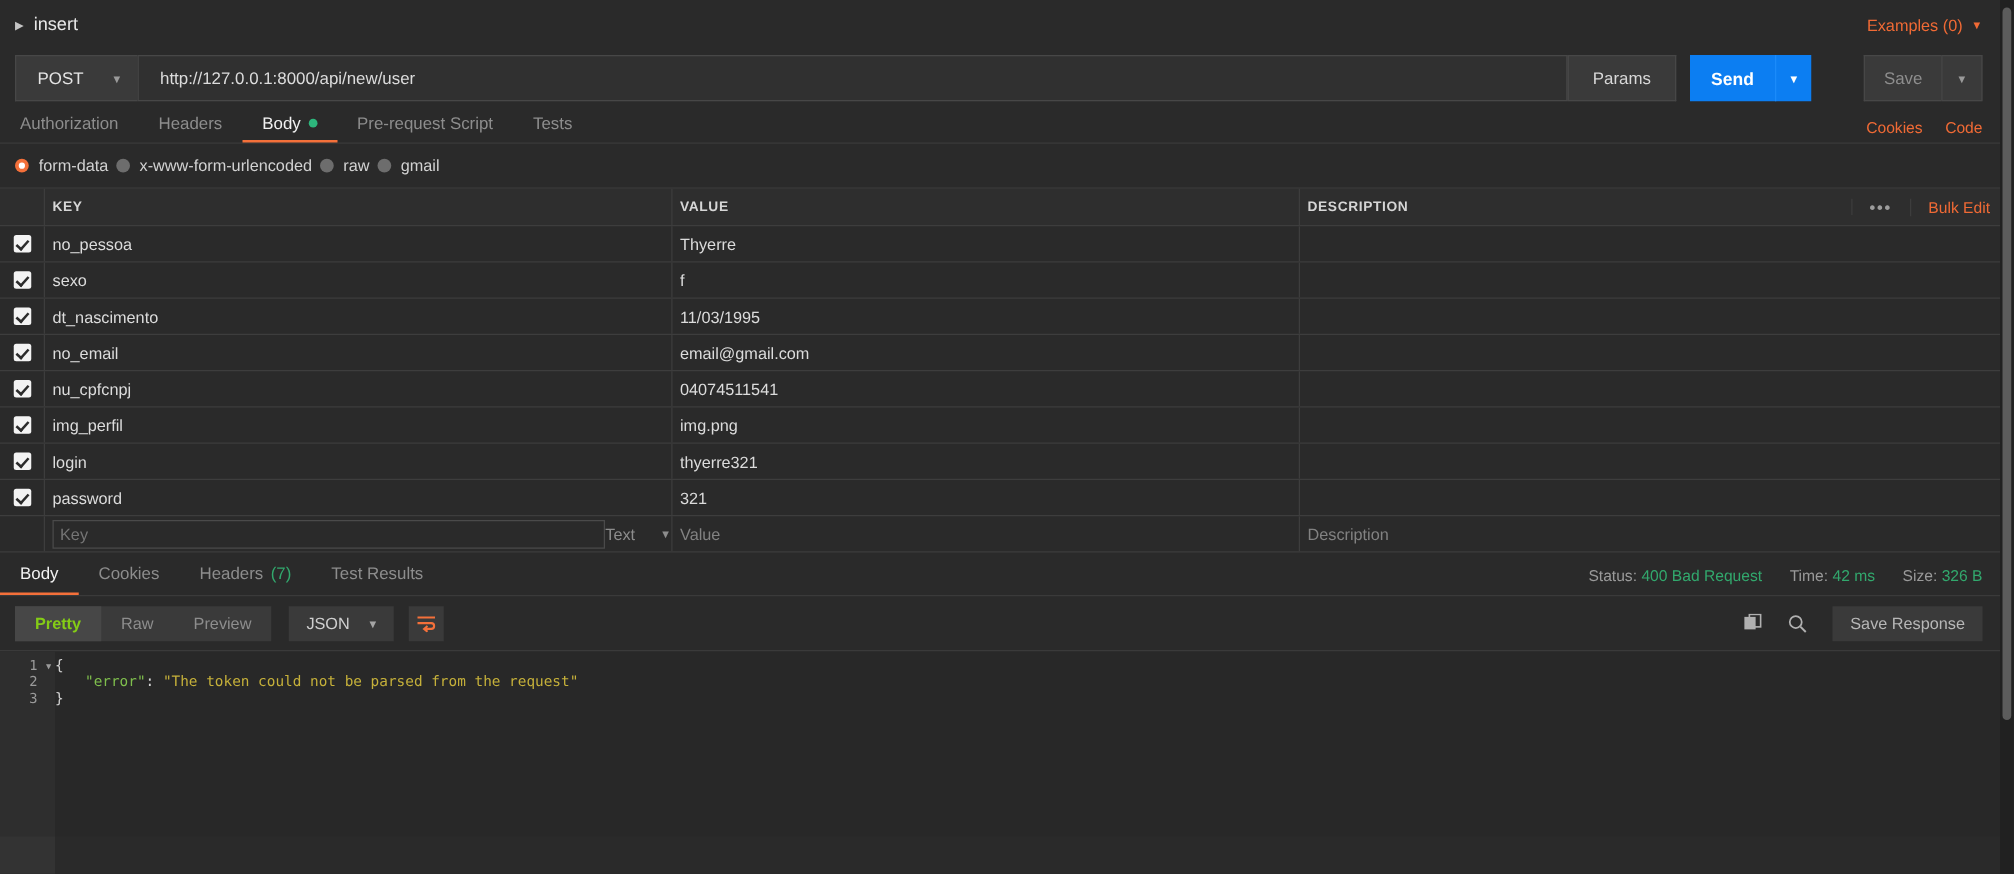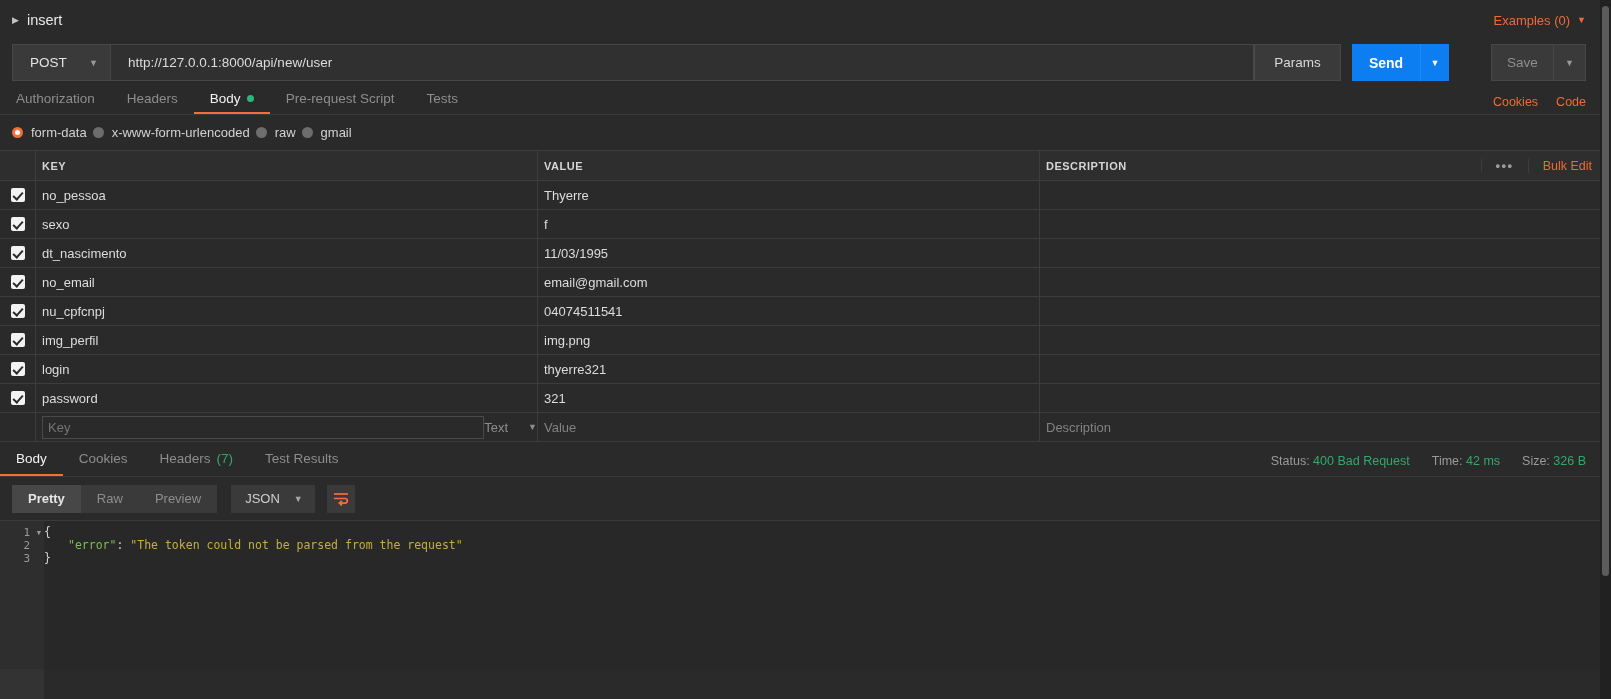--- a/index.html
+++ b/index.html
@@ -130,21 +130,21 @@
   }
   .resp-tabs .tabs { height:33px; }
   .resp-tabs .tab { height:33px; font-size:13.5px; }
   .meta { display:flex; gap:22px; padding-bottom:8px; font-size:12.5px; }
   .meta .lbl { color:#9a9a9a; }
   .meta .vl { color:#32a86d; }
 
   .pretty-row { height:43px; display:flex; align-items:center; justify-content:space-between; padding:0 14px 0 12px; }
   .seg { display:flex; height:28px; background:#3a3a3a; }
   .seg div { display:flex; align-items:center; padding:0 16px; font-size:13px; color:#8d8d8d; cursor:pointer; }
-  .seg div.active { color:#e5e5e5; background:#474747; font-weight:bold; }
+  .seg div.active { color:#84cc16; background:#474747; font-weight:bold; }
   .json-sel {
     height:28px; background:#3a3a3a; display:flex; align-items:center; gap:14px;
     padding:0 12px 0 14px; margin-left:14px; font-size:13px; color:#cfcfcf; cursor:pointer;
   }
   .json-sel .caret { font-size:9px; color:#a5a5a5; }
   .wrap-btn {
     width:28px; height:28px; background:#3a3a3a; margin-left:12px;
     display:flex; align-items:center; justify-content:center; cursor:pointer;
   }
   .resp-right { display:flex; align-items:center; gap:20px; }
@@ -404,20 +404,35 @@
           <span class="caret">▼</span>
         </div>
         <div class="wrap-btn">
           <svg width="16" height="14" viewBox="0 0 16 14">
             <path d="M1 2h14" stroke="#f4703a" stroke-width="1.7" fill="none"></path>
             <path d="M1 6.5h11a2.3 2.3 0 0 1 0 4.6H7" stroke="#f4703a" stroke-width="1.7" fill="none"></path>
             <path d="M9 8.8 6.3 11.1 9 13.4" stroke="#f4703a" stroke-width="1.7" fill="none"></path>
           </svg>
         </div>
       </div>
+      <div class="resp-right">
+        <span class="icon-btn">
+          <svg width="15" height="15" viewBox="0 0 15 15">
+            <rect x="0.5" y="2.5" width="9" height="10" fill="#b0b0b0"></rect>
+            <rect x="4.5" y="0.5" width="9" height="10" fill="none" stroke="#b0b0b0" stroke-width="1.3"></rect>
+          </svg>
+        </span>
+        <span class="icon-btn">
+          <svg width="16" height="16" viewBox="0 0 16 16">
+            <circle cx="6.6" cy="6.6" r="4.8" fill="none" stroke="#b0b0b0" stroke-width="1.4"></circle>
+            <path d="M10.3 10.3 14.6 14.6" stroke="#b0b0b0" stroke-width="1.6"></path>
+          </svg>
+        </span>
+        <span class="save-resp">Save Response</span>
+      </div>
     </div>
 
     <div class="code-area">
       <div class="gutter">
         <div style="padding-top:5px;">
           <span>1</span>
           <span class="fold" style="top:6px">▼</span>
         </div>
         <div>2</div>
         <div>3</div>

